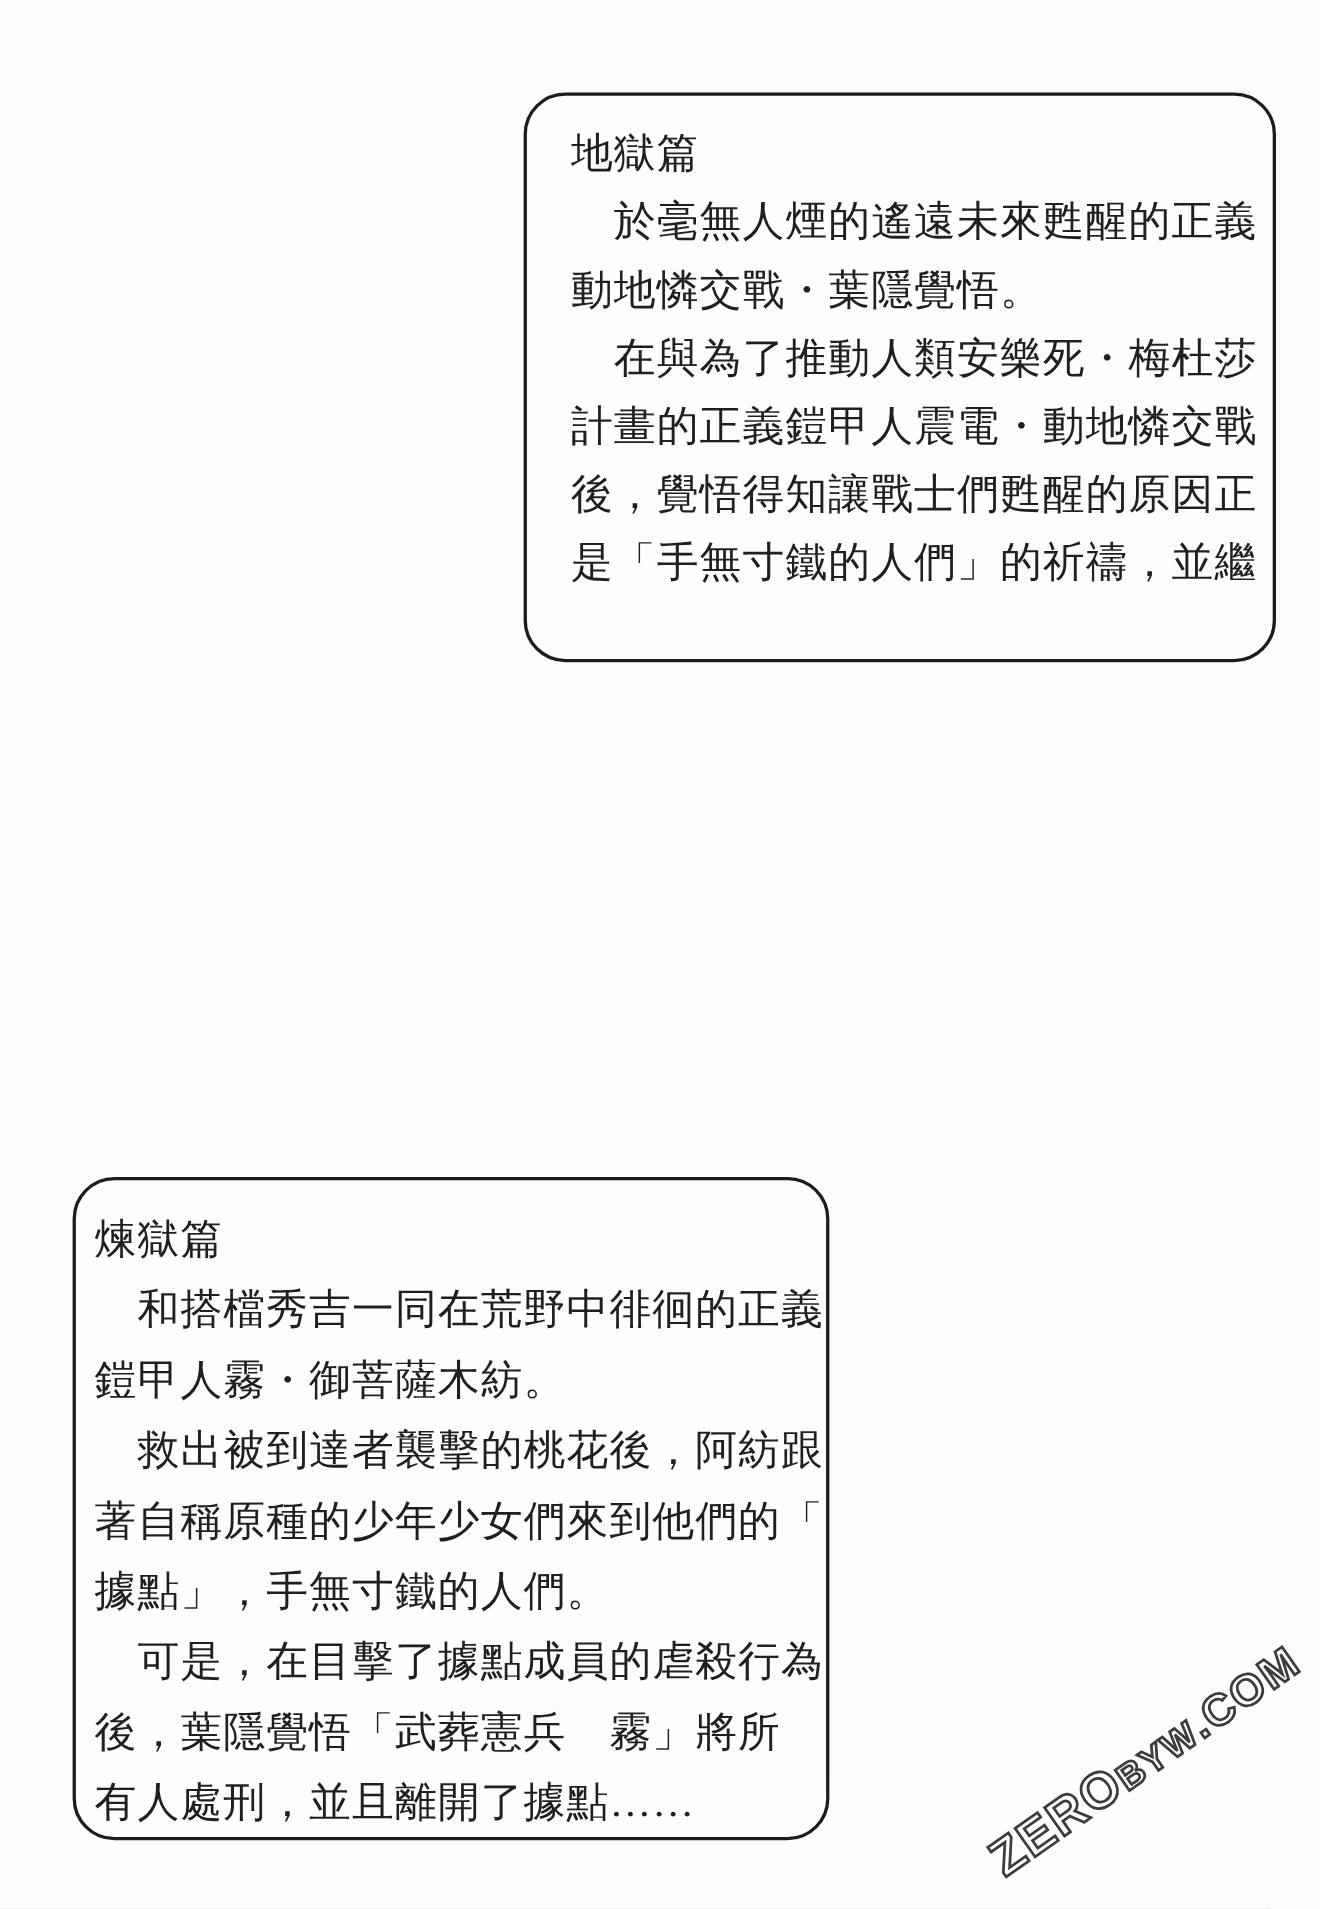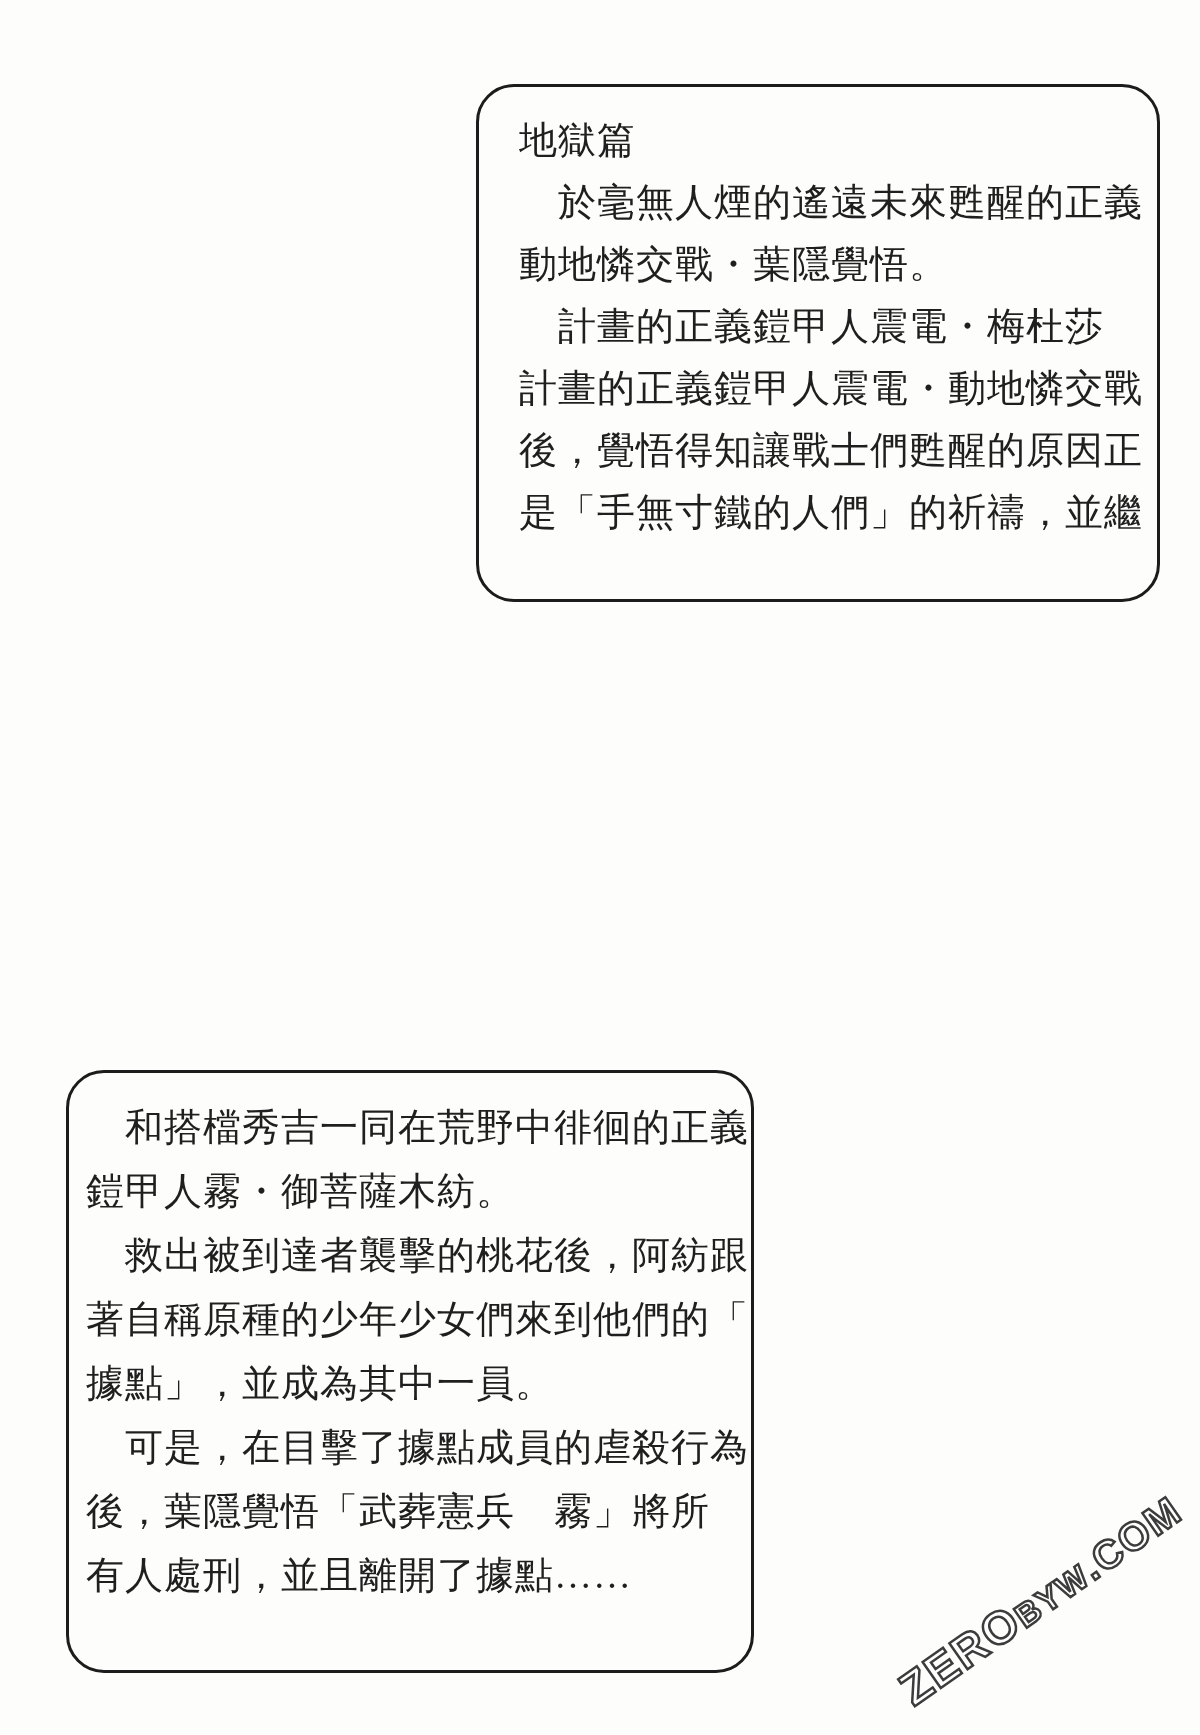--- a/index.html
+++ b/index.html
@@ -71,32 +71,33 @@
 </style>
 </head>
 <body>
 
 <div class="page">
 
   <div class="storybox" id="box-hell">
     <div class="line box-title">地獄篇</div>
     <div class="line">　於毫無人煙的遙遠未來甦醒的正義</div>
     <div class="line">動地憐交戰・葉隱覺悟。</div>
-    <div class="line">　計畫的正義鎧甲人震電・梅杜莎</div>
+    <div class="line">　在與為了推動人類安樂死・梅杜莎</div>
     <div class="line">計畫的正義鎧甲人震電・動地憐交戰</div>
     <div class="line">後，覺悟得知讓戰士們甦醒的原因正</div>
     <div class="line">是「手無寸鐵的人們」的祈禱，並繼</div>
   </div>
 
   <div class="storybox" id="box-purgatory">
+    <div class="line box-title">煉獄篇</div>
     <div class="line">　和搭檔秀吉一同在荒野中徘徊的正義</div>
     <div class="line">鎧甲人霧・御菩薩木紡。</div>
     <div class="line">　救出被到達者襲擊的桃花後，阿紡跟</div>
     <div class="line">著自稱原種的少年少女們來到他們的「</div>
-    <div class="line">據點」，並成為其中一員。</div>
+    <div class="line">據點」，手無寸鐵的人們。</div>
     <div class="line">　可是，在目擊了據點成員的虐殺行為</div>
     <div class="line">後，葉隱覺悟「武葬憲兵　霧」將所</div>
     <div class="line">有人處刑，並且離開了據點……</div>
   </div>
 
   <div id="watermark">
     <span class="wm-large">ZERO</span><span class="wm-small">BYW</span><span class="wm-end">.COM</span>
   </div>
 
 </div>

